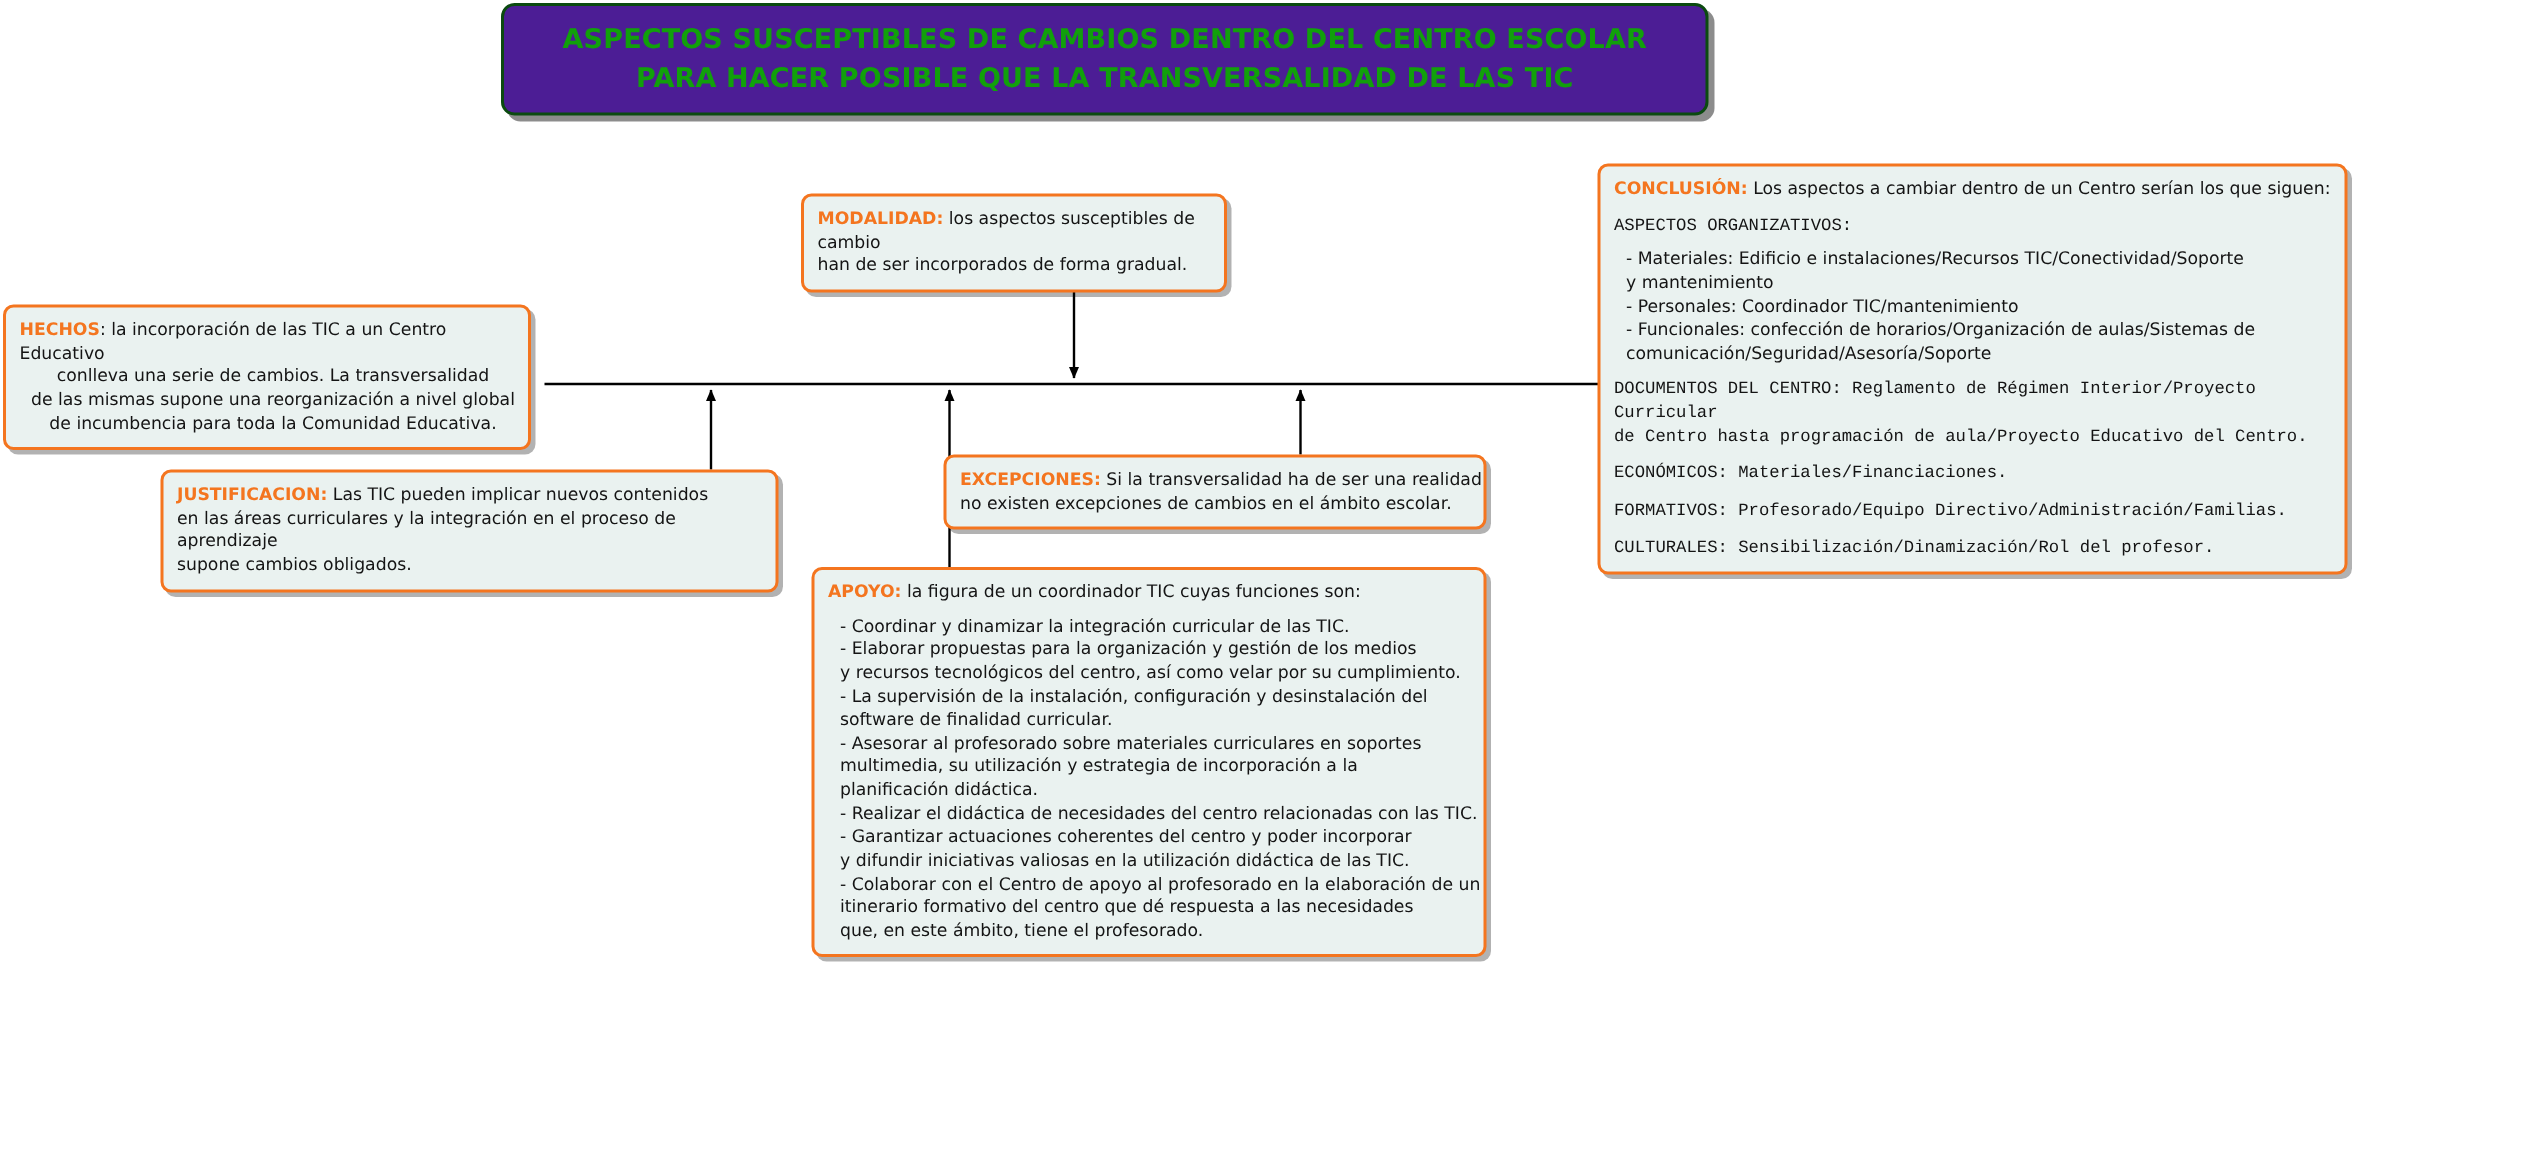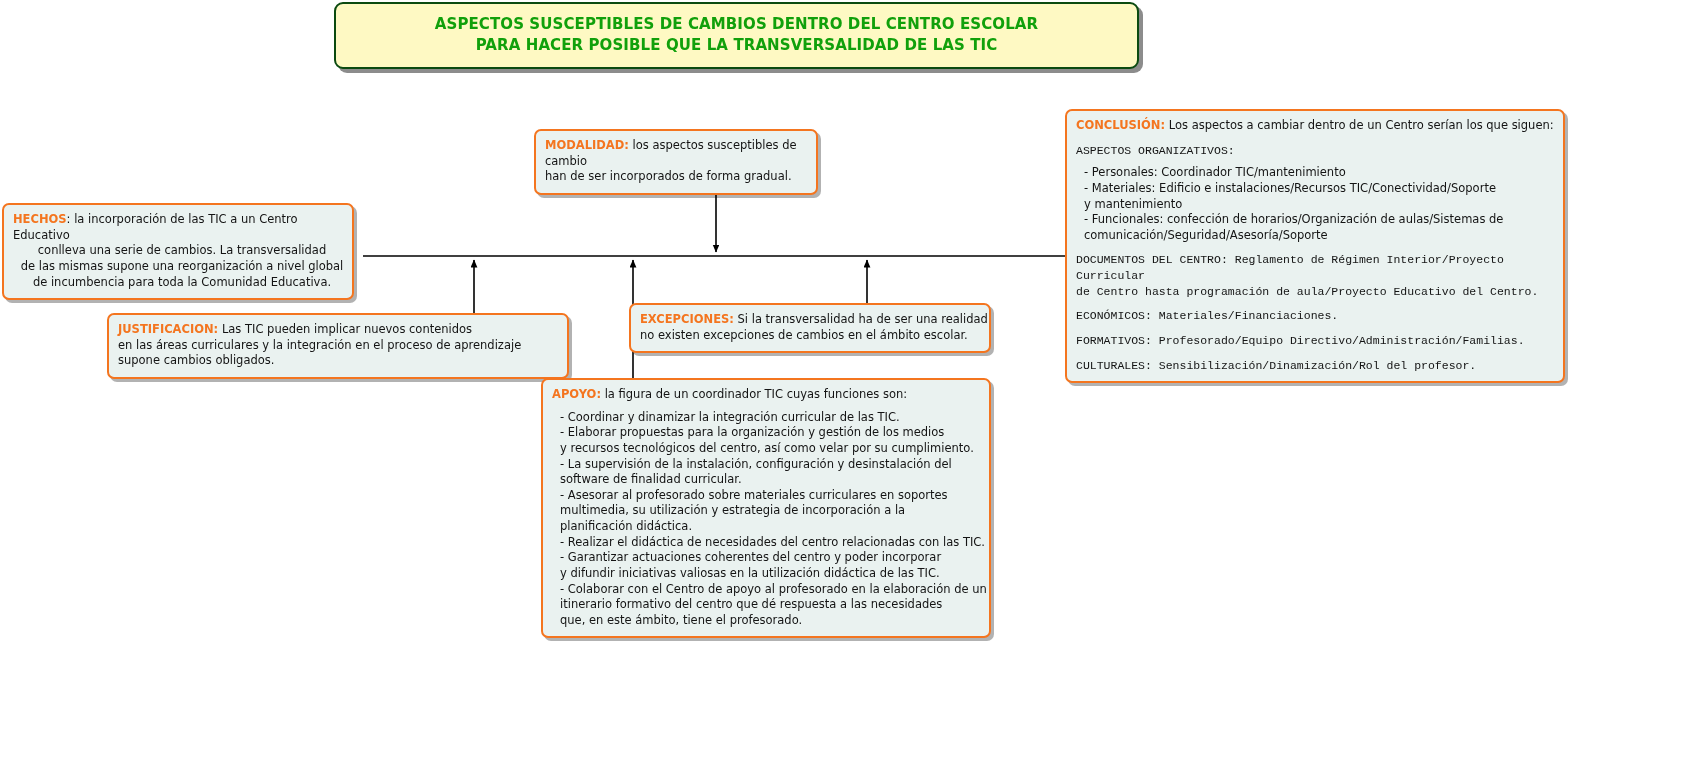--- a/index.html
+++ b/index.html
@@ -35,28 +35,28 @@
     border-radius: 7px;
     box-shadow: 3px 3px 0 rgba(0,0,0,0.30);
     font-size: 11.5px;
     line-height: 1.36;
     color: #141414;
     padding: 7px 1px 8px 9px;
   }
   .title-box {
     position: absolute;
     box-sizing: border-box;
-    background: #fef9c3;
+    background: #4c1d95;
     border: 2px solid #0b4a10;
     border-radius: 9px;
     box-shadow: 4px 4px 0 rgba(0,0,0,0.45);
     text-align: center;
     color: #11a00b;
     font-weight: bold;
-    font-size: 15px;
+    font-size: 18px;
     line-height: 1.42;
     padding: 10px 14px;
     letter-spacing: 0.1px;
   }
   .lbl {
     color: #f4751f;
     font-weight: bold;
   }
   .lbl-plain {
     color: #141414;
@@ -73,21 +73,21 @@
   #box-hechos .body-text { text-align: center; }
   #box-hechos .first-line { text-align: left; }
   #box-modalidad {
     left: 534px;
     top: 129px;
     width: 284px;
   }
   #box-justificacion {
     left: 107px;
     top: 313px;
-    width: 462px;
+    width: 412px;
   }
   #box-excepciones {
     left: 629px;
     top: 303px;
     width: 362px;
   }
   #box-apoyo {
     left: 541px;
     top: 378px;
     width: 450px;
@@ -182,23 +182,23 @@
   </div>
 
   <div class="box" id="box-conclusion">
     <div>
       <span class="lbl">CONCLUSIÓN:</span>
       <span>Los aspectos a cambiar dentro de un Centro serían los que siguen:</span>
     </div>
     <span class="para">ASPECTOS ORGANIZATIVOS:</span>
     <span class="spacer"></span>
     <div>
-      <span class="list-line body-text">- Personales: Coordinador TIC/mantenimiento</span>
       <span class="list-line body-text">- Materiales: Edificio e instalaciones/Recursos TIC/Conectividad/Soporte
    y mantenimiento</span>
+      <span class="list-line body-text">- Personales: Coordinador TIC/mantenimiento</span>
       <span class="list-line body-text">- Funcionales: confección de horarios/Organización de aulas/Sistemas de
    comunicación/Seguridad/Asesoría/Soporte</span>
     </div>
     <span class="para body-text">DOCUMENTOS DEL CENTRO: Reglamento de Régimen Interior/Proyecto Curricular
 de Centro hasta programación de aula/Proyecto Educativo del Centro.</span>
     <span class="para body-text">ECONÓMICOS: Materiales/Financiaciones.</span>
     <span class="para body-text">FORMATIVOS: Profesorado/Equipo Directivo/Administración/Familias.</span>
     <span class="para body-text">CULTURALES: Sensibilización/Dinamización/Rol del profesor.</span>
   </div>
 

